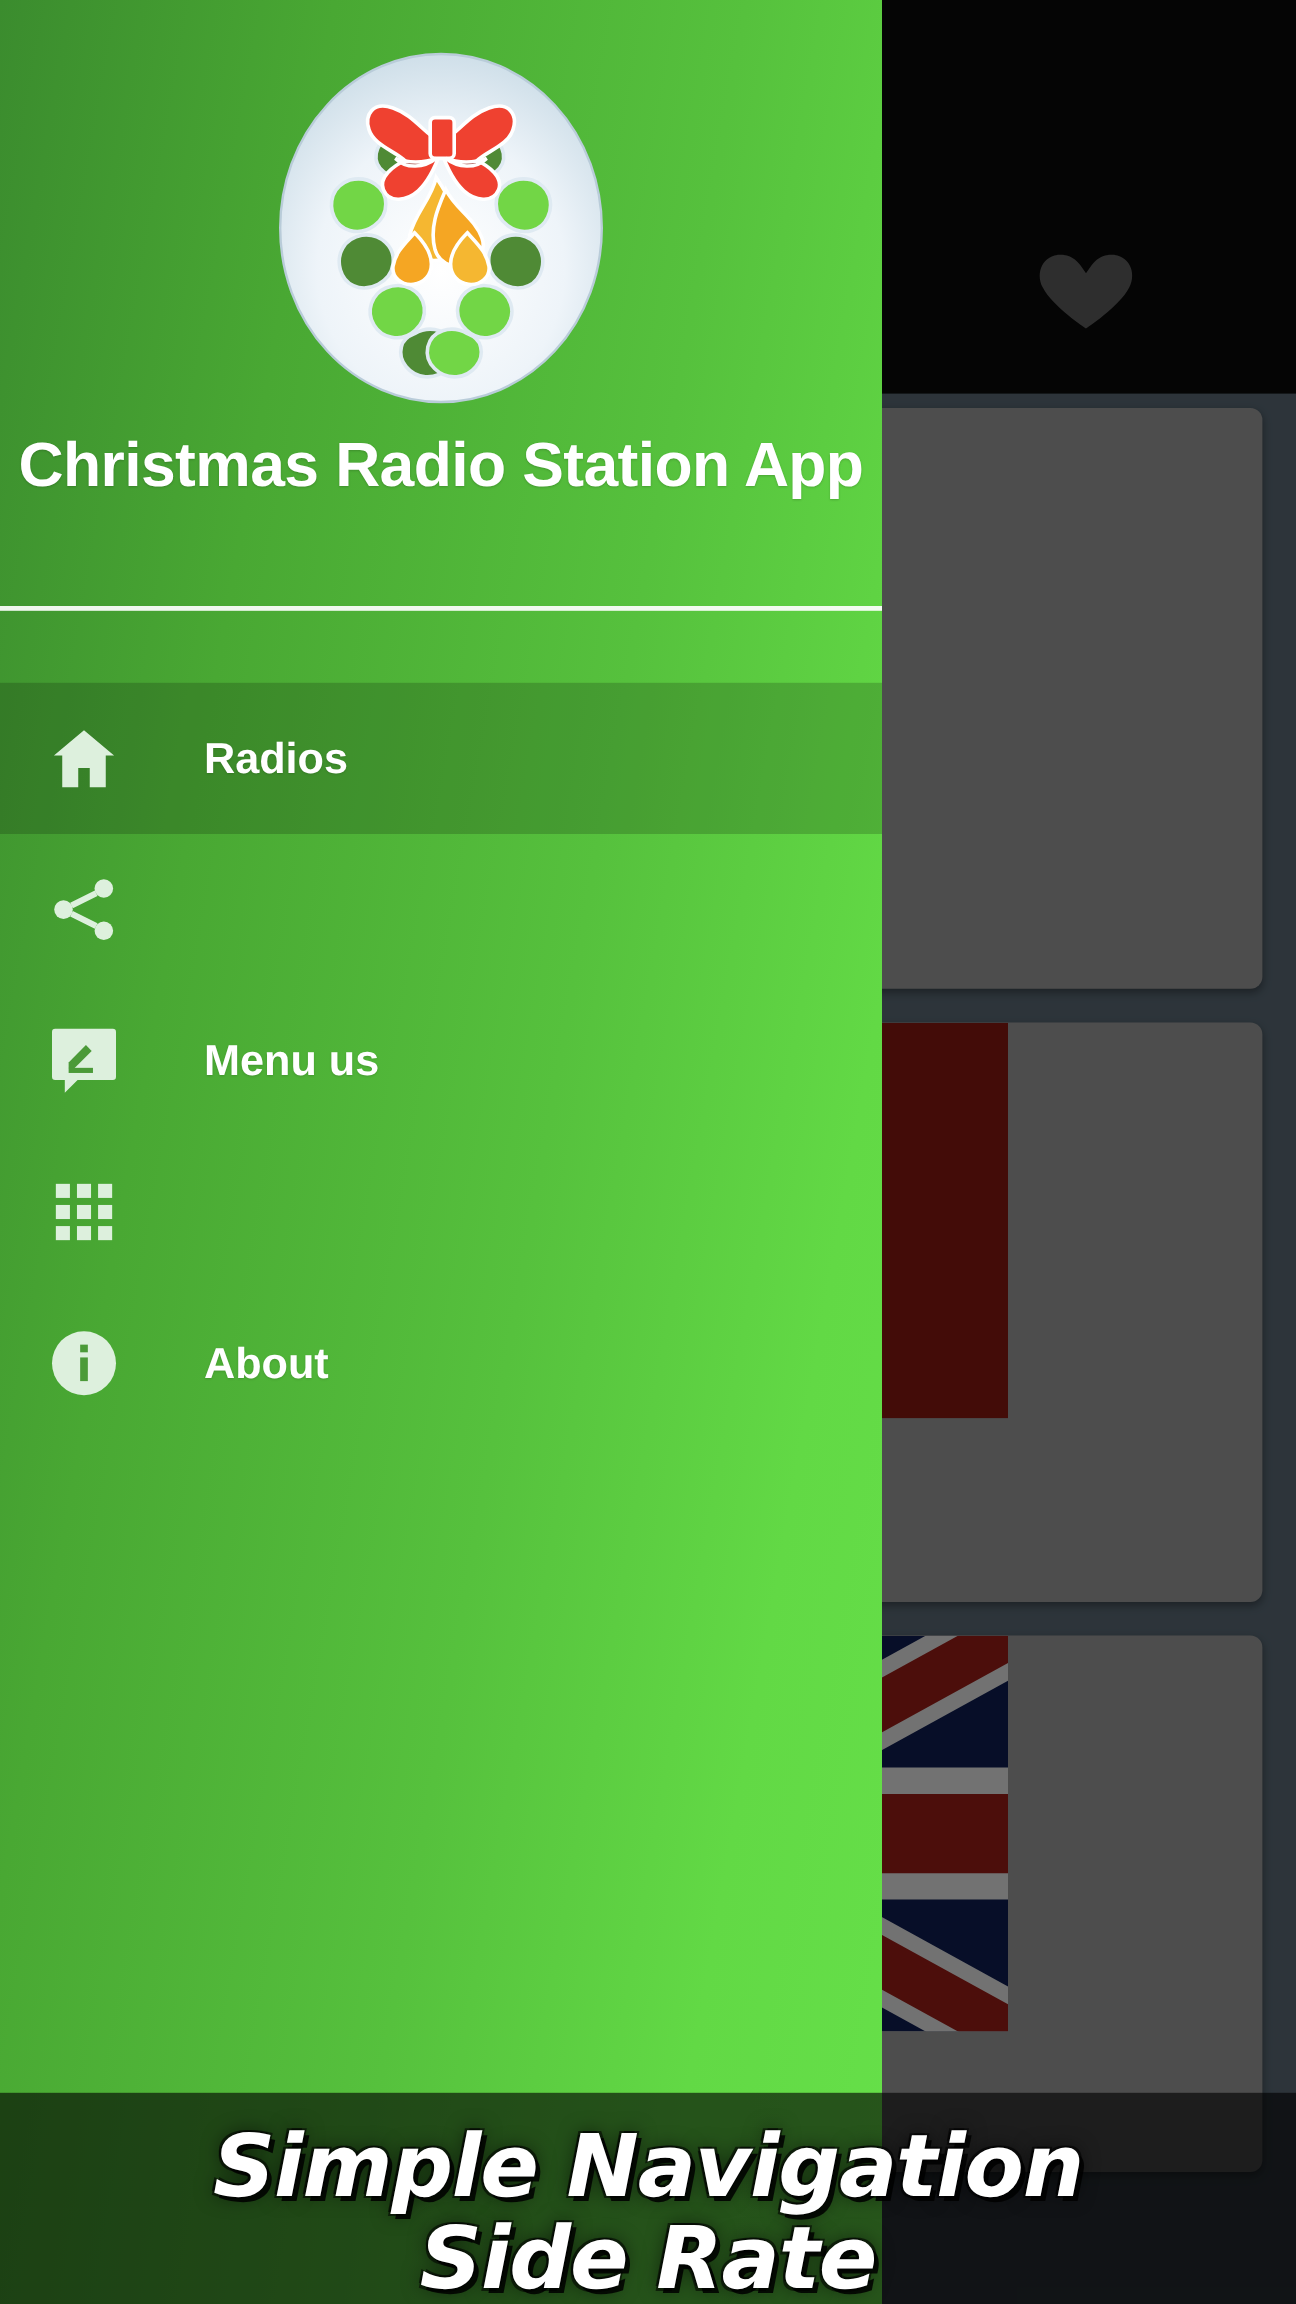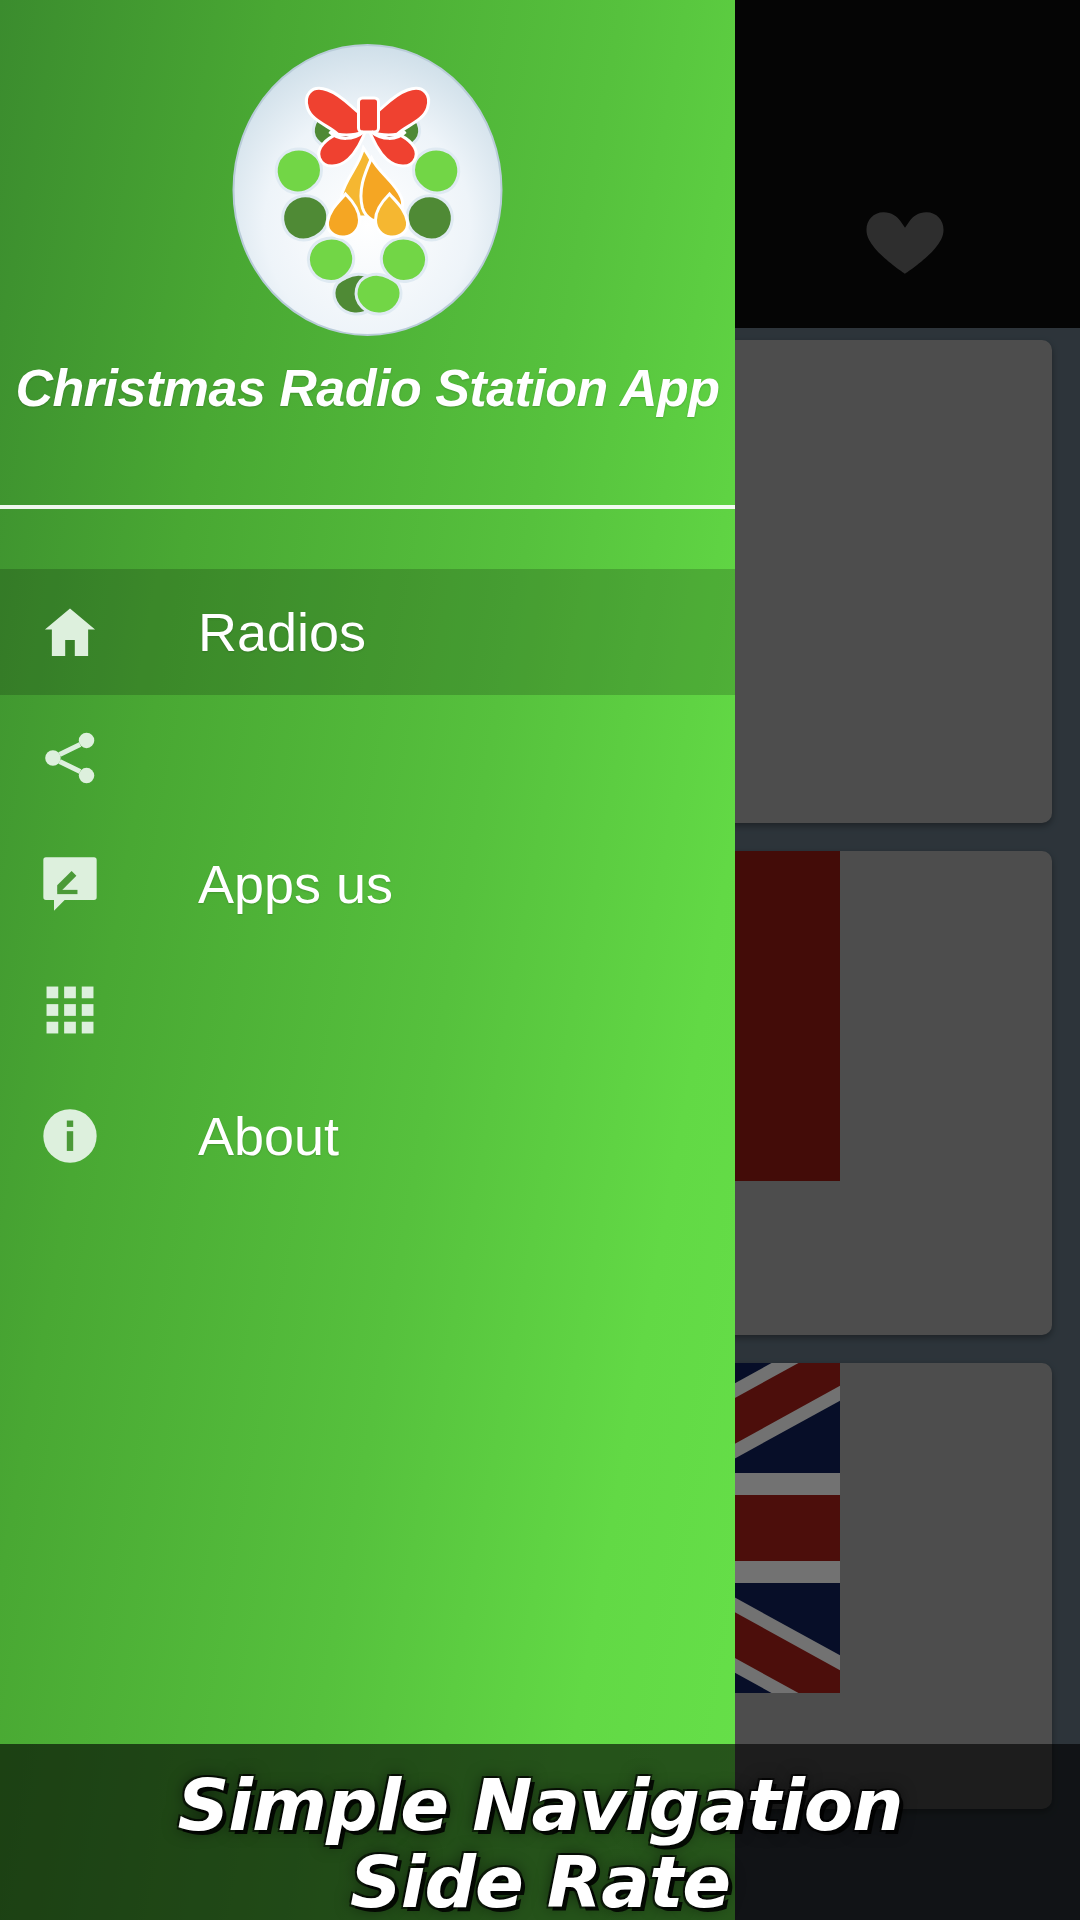--- a/index.html
+++ b/index.html
@@ -68,21 +68,21 @@
   
   #nav-drawer{
     position:absolute; top:0; left:0;
     width:735px; height:1920px;
     background:linear-gradient(100deg,#3b8c2e 0%,#49a833 26%,#56c13d 58%,#62d945 82%,#66e049 100%);
     overflow:hidden;
   }
   #drawer-header{
     position:relative; height:512px;
     padding-top:40px;
-    display:flex; flex-direction:column; align-items:center;font-style:italic;
+    display:flex; flex-direction:column; align-items:center;
   }
   #drawer-logo{ width:345px; height:300px; display:block; }
   #drawer-app-title{
     margin-top:18px;
     font-size:52px; font-weight:700; color:#ffffff;
     letter-spacing:-0.5px; white-space:nowrap;
     text-shadow:0 1px 2px rgba(0,0,0,.18);
   }
   #drawer-divider{
     position:absolute; left:0; right:0; top:505px;
@@ -97,22 +97,22 @@
   }
   .menu-item.selected{ background:rgba(0,0,0,0.18); }
   .menu-icon{
     width:64px; height:64px;
     margin-left:38px;
     display:flex; align-items:center; justify-content:center;
     flex:0 0 auto;
   }
   .menu-icon svg{ width:100%; height:100%; display:block; }
   .menu-label{
-    margin-left:96px;
-    font-size:54px; color:#ffffff; font-weight:400;
+    margin-left:68px;
+    font-size:36px; color:#ffffff; font-weight:700;
     white-space:nowrap;
     text-shadow:0 1px 2px rgba(0,0,0,.15);
   }
 
   
   #caption-banner{
     position:absolute; left:0; right:0; bottom:0; height:176px;
     background:rgba(0,0,0,0.62);
     display:flex; flex-direction:column;
     align-items:center; justify-content:flex-end;
@@ -273,21 +273,21 @@
       </div>
 
       <div class="menu-item">
         <span class="menu-icon">
           <svg viewBox="0 0 24 24" aria-hidden="true">
             <path fill="#ddf0dd" d="M21 2H3a1 1 0 0 0-1 1v14a1 1 0 0 0 1 1h3v4l4-4h11a1 1 0 0 0 1-1V3a1 1 0 0 0-1-1z"></path>
             <path fill="#4b9a38" d="M7.2 12.5l5.4-5.4 1.8 1.8-5.4 5.4H7.2z"></path>
             <rect x="7.2" y="14.2" width="7.6" height="1.6" fill="#4b9a38"></rect>
           </svg>
         </span>
-        <span class="menu-label">Apps us</span>
+        <span class="menu-label">Menu us</span>
       </div>
 
       <div class="menu-item">
         <span class="menu-icon">
           <svg viewBox="0 0 24 24" aria-hidden="true">
             <g fill="#ddf0dd">
               <rect x="3.2" y="3.2" width="4.4" height="4.4"></rect>
               <rect x="9.8" y="3.2" width="4.4" height="4.4"></rect>
               <rect x="16.4" y="3.2" width="4.4" height="4.4"></rect>
               <rect x="3.2" y="9.8" width="4.4" height="4.4"></rect>

